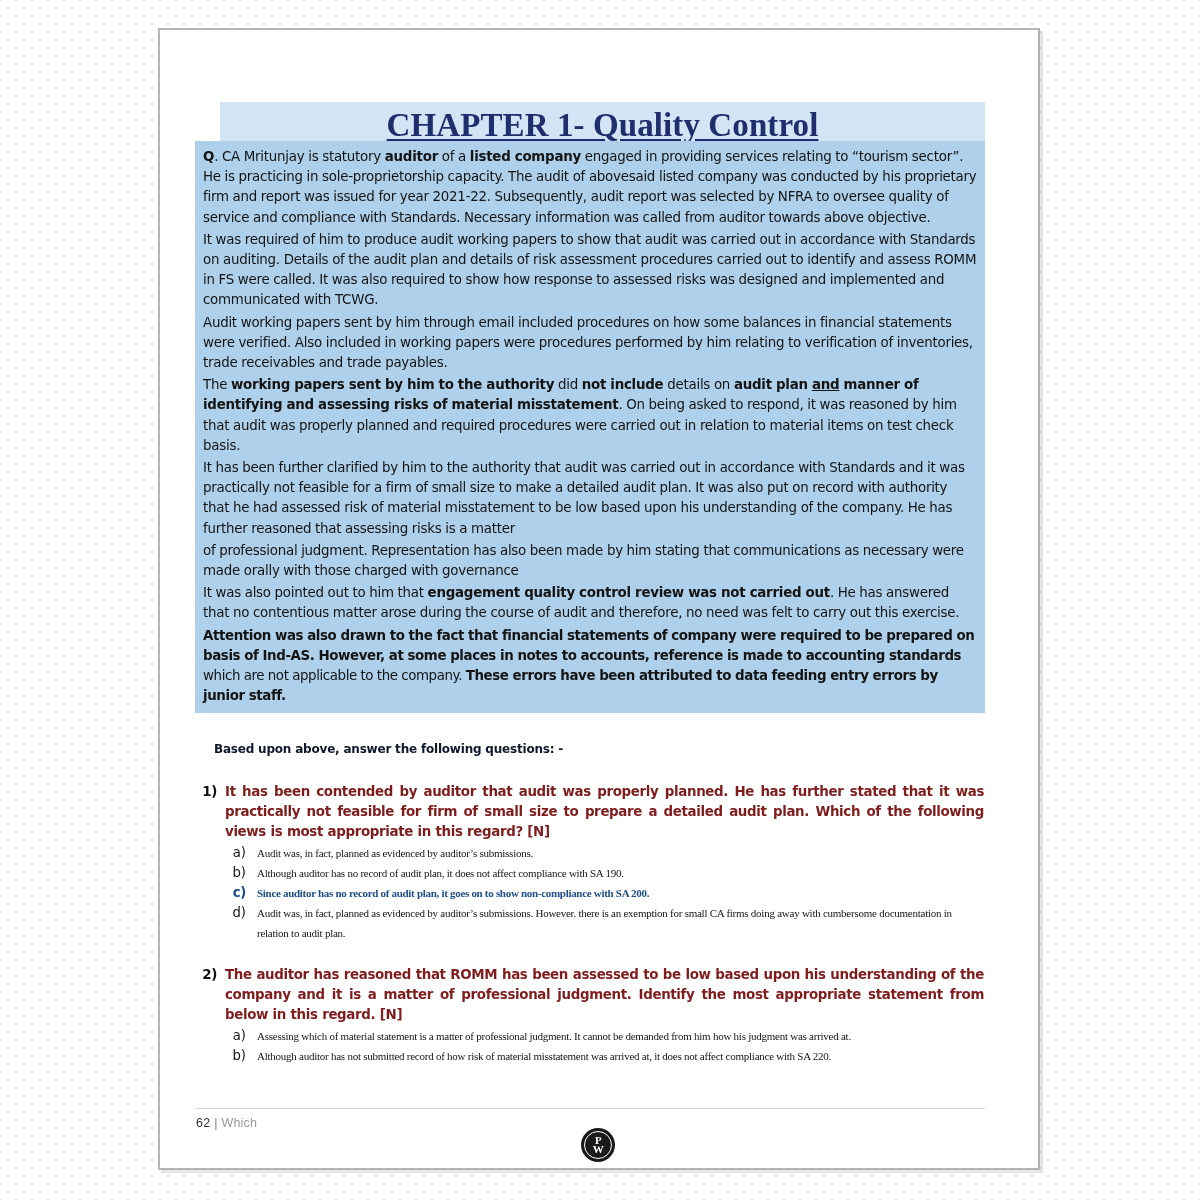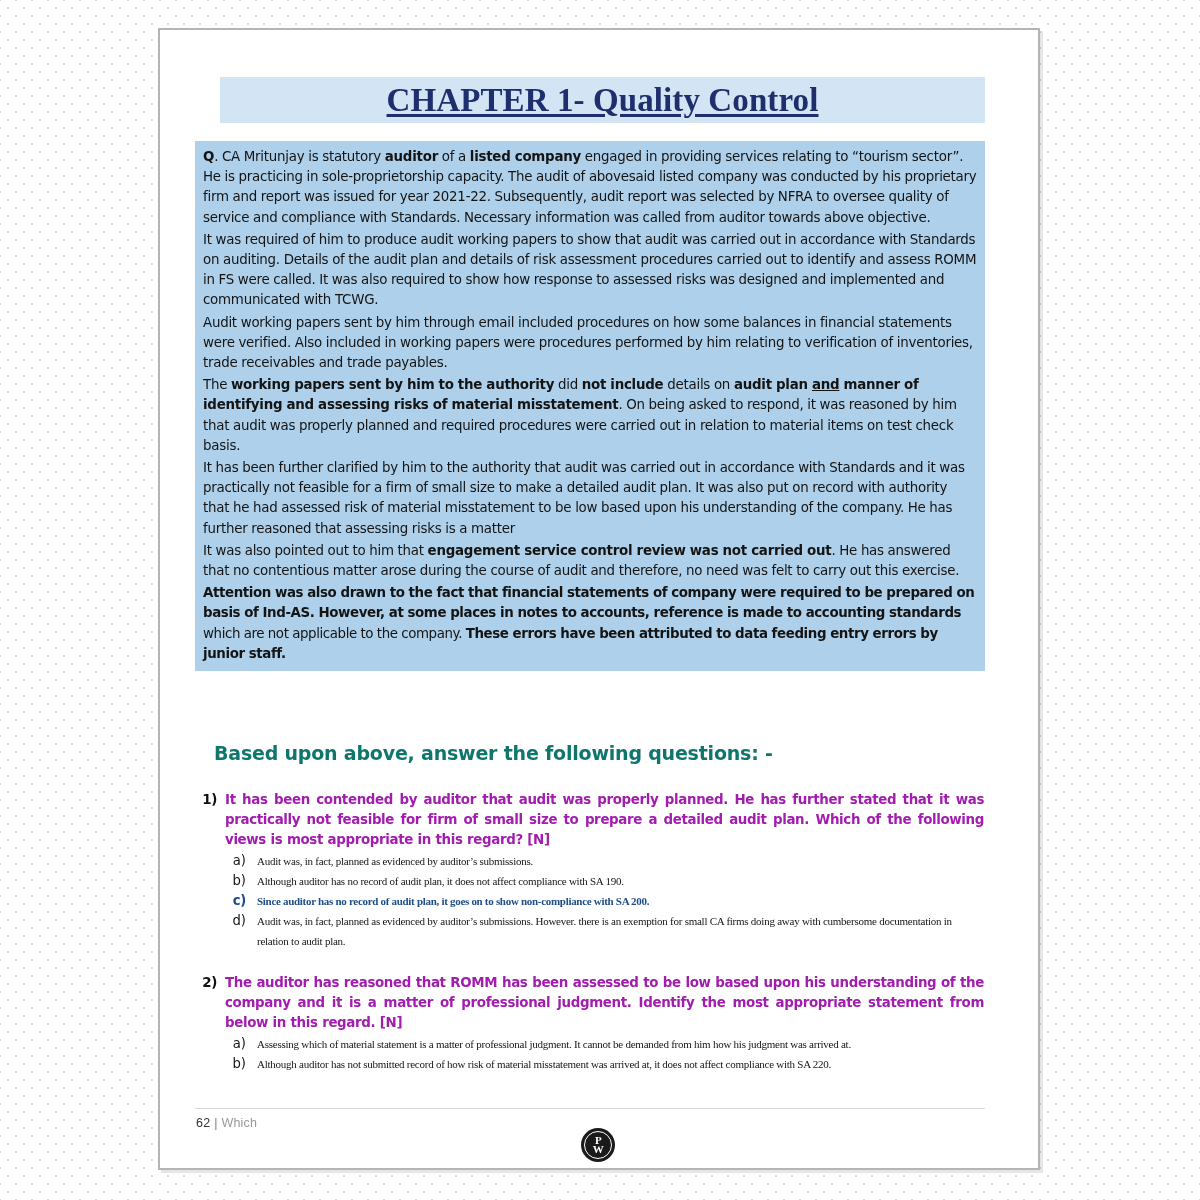--- a/index.html
+++ b/index.html
@@ -36,21 +36,21 @@
   .page-inner {
     position: absolute;
     left: 0; top: 0; right: 0; bottom: 0;
     padding: 0;
   }
 
   
   .title-band {
     position: absolute;
     left: 60px;
-    top: 47px;
+    top: 72px;
     width: 765px;
     height: 46px;
     background: #d3e4f4;
     display: flex;
     align-items: center;
     justify-content: center;
   }
   .title-text {
     font-family: "Liberation Serif", "DejaVu Serif", serif;
     font-weight: bold;
@@ -93,22 +93,22 @@
   
   .after-box {
     position: absolute;
     left: 35px;
     top: 712px;
     width: 795px;
   }
   .lead-line {
     font-family: "DejaVu Sans", sans-serif;
     font-weight: bold;
-    font-size: 19px;
-    color: #0f766e;
+    font-size: 12px;
+    color: #0f172a;
     letter-spacing: -0.2px;
     margin: 0 0 26px 0;
     padding-left: 19px;
   }
 
   .qblock { margin: 0 0 22px 0; }
   .qrow {
     display: flex;
     align-items: flex-start;
   }
@@ -123,21 +123,21 @@
     text-align: right;
     padding-right: 8px;
     box-sizing: border-box;
     letter-spacing: -0.3px;
   }
   .qtext {
     font-family: "DejaVu Sans", sans-serif;
     font-weight: bold;
     font-size: 13.4px;
     line-height: 20px;
-    color: #a21caf;
+    color: #7f1d1d;
     flex: 1 1 auto;
     text-align: justify;
     letter-spacing: -0.35px;
     word-spacing: 0.2px;
     padding-right: 6px;
   }
 
   .opt-list { margin-top: 1px; }
   .opt-row {
     display: flex;
@@ -244,21 +244,22 @@
     <div class="title-band">
       <span class="title-text">CHAPTER 1- Quality Control</span>
     </div>
 
     <div class="scenario-box" id="scenario-box">
         <p><b>Q</b><span class="reg">. CA Mritunjay is statutory </span><b>auditor</b><span class="reg"> of a </span><b>listed company</b><span class="reg"> engaged in providing services relating to “tourism sector”. He is practicing in sole-proprietorship capacity. The audit of abovesaid listed company was conducted by his proprietary firm and report was issued for year 2021-22. Subsequently, audit report was selected by NFRA to oversee quality of service and compliance with Standards. Necessary information was called from auditor towards above objective.</span></p>
         <p><span class="reg">It was required of him to produce audit working papers to show that audit was carried out in accordance with Standards on auditing. Details of the audit plan and details of risk assessment procedures carried out to identify and assess ROMM in FS were called. It was also required to show how response to assessed risks was designed and implemented and communicated with TCWG.</span></p>
         <p><span class="reg">Audit working papers sent by him through email included procedures on how some balances in financial statements were verified. Also included in working papers were procedures performed by him relating to verification of inventories, trade receivables and trade payables.</span></p>
         <p><span class="reg">The </span><b>working papers sent by him to the authority</b><span class="reg"> did </span><b>not include</b><span class="reg"> details on </span><b>audit plan </b><b><u>and</u></b><b> manner of identifying and assessing risks of material misstatement</b><span class="reg">. On being asked to respond, it was reasoned by him that audit was properly planned and required procedures were carried out in relation to material items on test check basis.</span></p>
         <p><span class="reg">It has been further clarified by him to the authority that audit was carried out in accordance with Standards and it was practically not feasible for a firm of small size to make a detailed audit plan. It was also put on record with authority that he had assessed risk of material misstatement to be low based upon his understanding of the company. He has further reasoned that assessing risks is a matter</span></p>
-        <p><span class="reg">It was also pointed out to him that </span><b>engagement service control review was not carried out</b><span class="reg">. He has answered that no contentious matter arose during the course of audit and therefore, no need was felt to carry out this exercise.</span></p>
+        <p><span class="reg">of professional judgment. Representation has also been made by him stating that communications as necessary were made orally with those charged with governance</span></p>
+        <p><span class="reg">It was also pointed out to him that </span><b>engagement quality control review was not carried out</b><span class="reg">. He has answered that no contentious matter arose during the course of audit and therefore, no need was felt to carry out this exercise.</span></p>
         <p class="bold-para"><b>Attention was also drawn to the fact that financial statements of company were required to be prepared on basis of Ind-AS. However, at some places in notes to accounts, reference is made to accounting standards </b><span class="reg">which are not applicable to the company. </span><b>These errors have been attributed to data feeding entry errors by junior staff.</b></p>
       </div>
 
     <div class="after-box">
       <div class="lead-line">Based upon above, answer the following questions: -</div>
       <div id="questions-container">
           <div class="qblock">
             <div class="qrow">
               <div class="qnum">1)</div>
               <div class="qtext">It has been contended by auditor that audit was properly planned. He has further stated that it was practically not feasible for firm of small size to prepare a detailed audit plan. Which of the following views is most appropriate in this regard? [N]</div>

